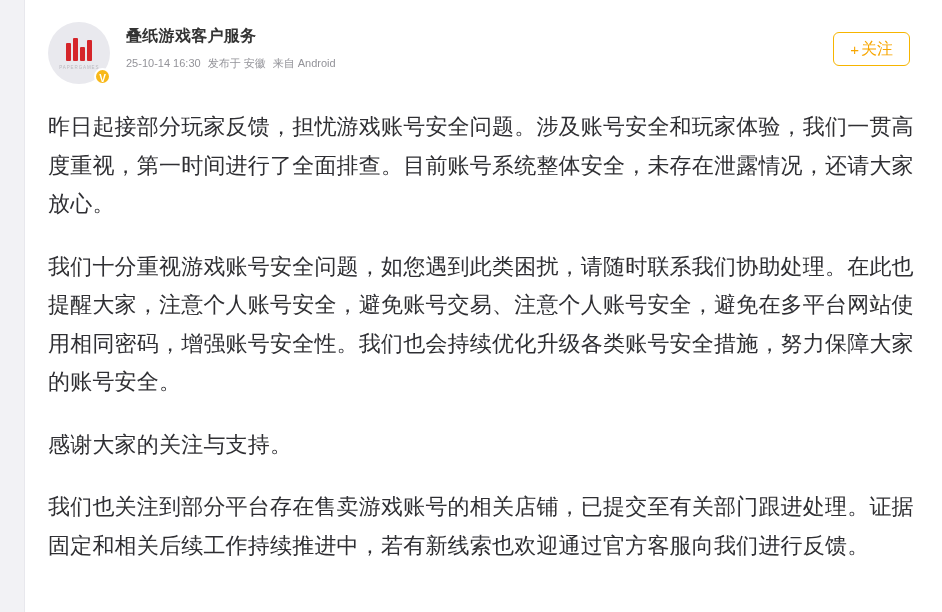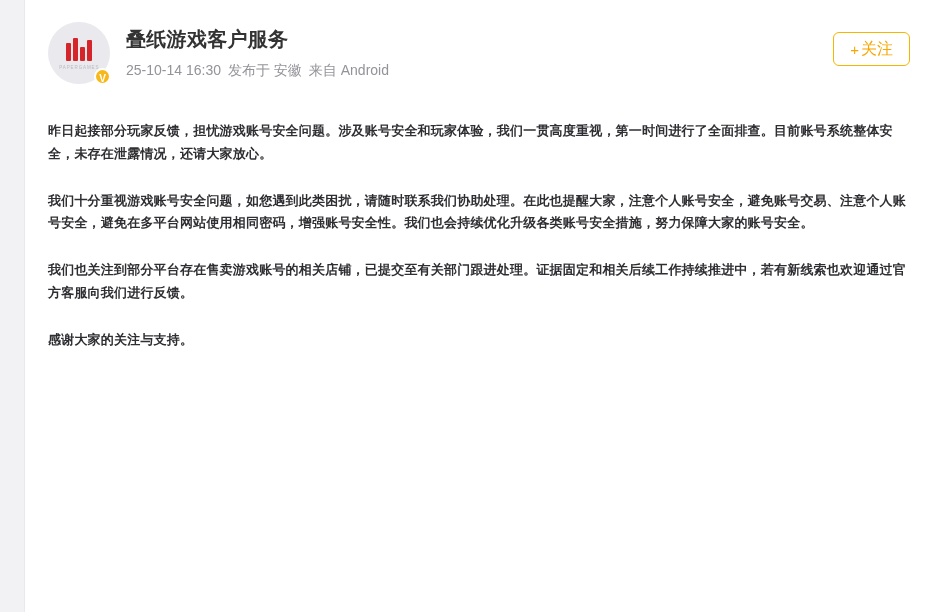--- a/index.html
+++ b/index.html
@@ -106,29 +106,29 @@
     font-weight: bold;
     box-sizing: border-box;
   }
   .meta {
     margin-left: 16px;
     padding-top: 4px;
     flex: 1 1 auto;
     min-width: 0;
   }
   .author {
-    font-size: 20px;
+    font-size: 16px;
     font-weight: bold;
     color: #333333;
     line-height: 1.3;
     letter-spacing: 0.3px;
   }
   .sub-meta {
     margin-top: 9px;
-    font-size: 14px;
+    font-size: 11px;
     color: #939399;
     line-height: 1.35;
     white-space: nowrap;
   }
   .sub-meta .sep {
     display: inline-block;
     width: 7px;
   }
   .follow-btn {
     position: absolute;
@@ -145,26 +145,25 @@
     white-space: nowrap;
     display: flex;
     align-items: center;
     gap: 2px;
   }
   .follow-btn .plus {
     font-size: 15px;
     line-height: 1;
   }
   .body {
-    margin-top: 32px;
-    font-size: 13px;
+    margin-top: 20px;
+    font-size: 22px;
     line-height: 1.75;
     color: #2f2f33;
     letter-spacing: 0.2px;
-    font-weight: bold;
   }
   .body p {
     margin: 0 0 24px 0;
   }
   .body p:last-child {
     margin-bottom: 0;
   }
 </style>
 </head>
 <body>
@@ -204,18 +203,18 @@
       <div class="follow-btn">
         <span class="plus">+</span>
         <span>关注</span>
       </div>
 
     </div>
 
     <div class="body">
       <p>昨日起接部分玩家反馈，担忧游戏账号安全问题。涉及账号安全和玩家体验，我们一贯高度重视，第一时间进行了全面排查。目前账号系统整体安全，未存在泄露情况，还请大家放心。</p>
       <p>我们十分重视游戏账号安全问题，如您遇到此类困扰，请随时联系我们协助处理。在此也提醒大家，注意个人账号安全，避免账号交易、注意个人账号安全，避免在多平台网站使用相同密码，增强账号安全性。我们也会持续优化升级各类账号安全措施，努力保障大家的账号安全。</p>
+      <p>感谢大家的关注与支持。</p>
       <p>我们也关注到部分平台存在售卖游戏账号的相关店铺，已提交至有关部门跟进处理。证据固定和相关后续工作持续推进中，若有新线索也欢迎通过官方客服向我们进行反馈。</p>
-      <p>感谢大家的关注与支持。</p>
     </div>
 
   </div>
 </div>
 
 </body></html>

